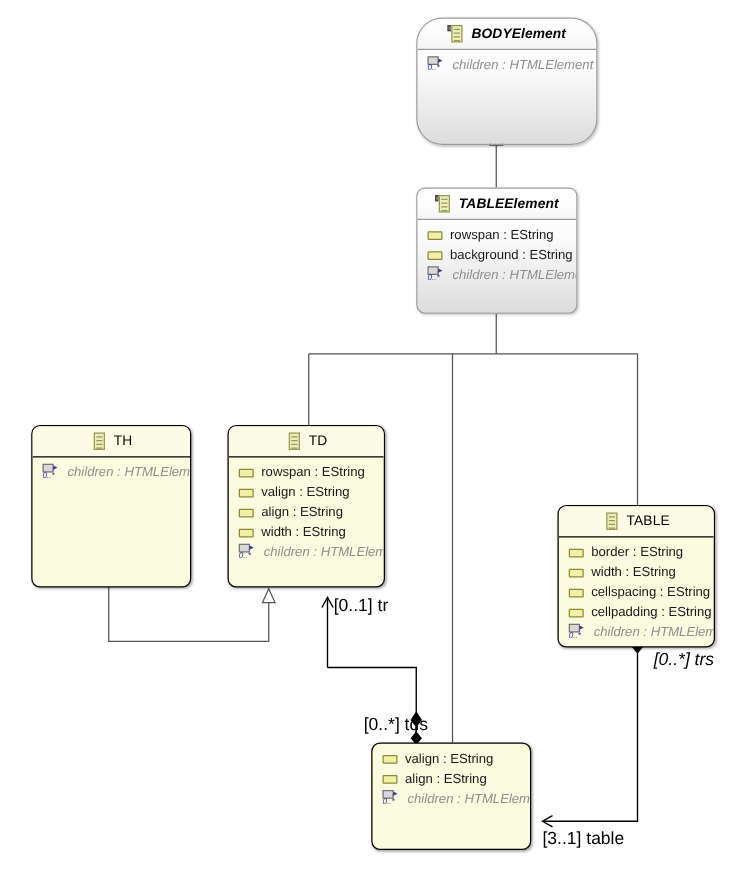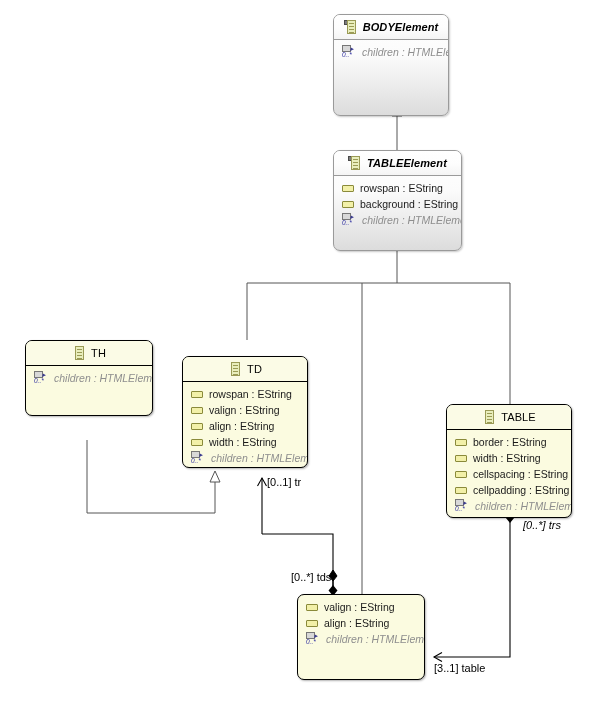--- a/index.html
+++ b/index.html
@@ -104,21 +104,21 @@
   .icon-ref .rarrow{
     position:absolute;left:8px;top:0px;font-size:7px;line-height:7px;color:#3b3b8f;
   }
   .icon-ref .rmult{
     position:absolute;left:0px;top:6px;font-size:6.5px;line-height:7px;
     color:#2b2b9e;font-family:"Liberation Sans",sans-serif;white-space:nowrap;
   }
 
   .edge-label{
     position:absolute;
-    font-size:11px;
+    font-size:14px;
     color:#000;
     white-space:nowrap;
     font-family:"Liberation Sans", sans-serif;
   }
 </style>
 </head>
 <body>
 
 <div id="canvas">
 
@@ -158,21 +158,21 @@
       <path d="M333,580 L333,592" stroke="#000000" stroke-width="1.1" fill="none"></path>
       <polygon points="333,585 337.5,590.5 333,596 328.5,590.5" fill="#000000"></polygon>
     </g>
 
     <g>
       <path d="M510,519 L510,657 L434,657" stroke="#000000" stroke-width="1.1" fill="none" marker-end="url(#openArrow)"></path>
       <polygon points="510,512 514.5,517.5 510,523 505.5,517.5" fill="#000000"></polygon>
     </g>
   </svg>
 
-  <div class="uml-class gray" style="left:333px;top:14px;width:116px;height:102px;">
+  <div class="uml-class gray" style="left:333px;top:14px;width:145px;height:102px;border-radius:21px;">
     <div class="cls-header">
       <span class="icon icon-class">
         <span class="tag"></span>
           <span class="sheet">
             <i></i>
             <i></i>
             <i></i>
             <i></i>
           </span>
       </span>
@@ -220,21 +220,21 @@
         <span class="icon icon-ref">
           <span class="rbox"></span>
             <span class="rarrow">▸</span>
             <span class="rmult">0..*</span>
         </span>
         <span>children : HTMLElement</span>
       </div>
     </div>
   </div>
 
-  <div class="uml-class yellow" style="left:25px;top:340px;width:128px;height:76px;">
+  <div class="uml-class yellow" style="left:25px;top:340px;width:128px;height:130px;">
     <div class="cls-header">
       <span class="icon icon-class">
         <span class="sheet">
             <i></i>
             <i></i>
             <i></i>
             <i></i>
           </span>
       </span>
       <span class="cls-title">TH</span>
@@ -244,21 +244,21 @@
         <span class="icon icon-ref">
           <span class="rbox"></span>
             <span class="rarrow">▸</span>
             <span class="rmult">0..*</span>
         </span>
         <span>children : HTMLElement</span>
       </div>
     </div>
   </div>
 
-  <div class="uml-class yellow" style="left:182px;top:356px;width:126px;height:112px;">
+  <div class="uml-class yellow" style="left:182px;top:340px;width:126px;height:130px;">
     <div class="cls-header">
       <span class="icon icon-class">
         <span class="sheet">
             <i></i>
             <i></i>
             <i></i>
             <i></i>
           </span>
       </span>
       <span class="cls-title">TD</span>

